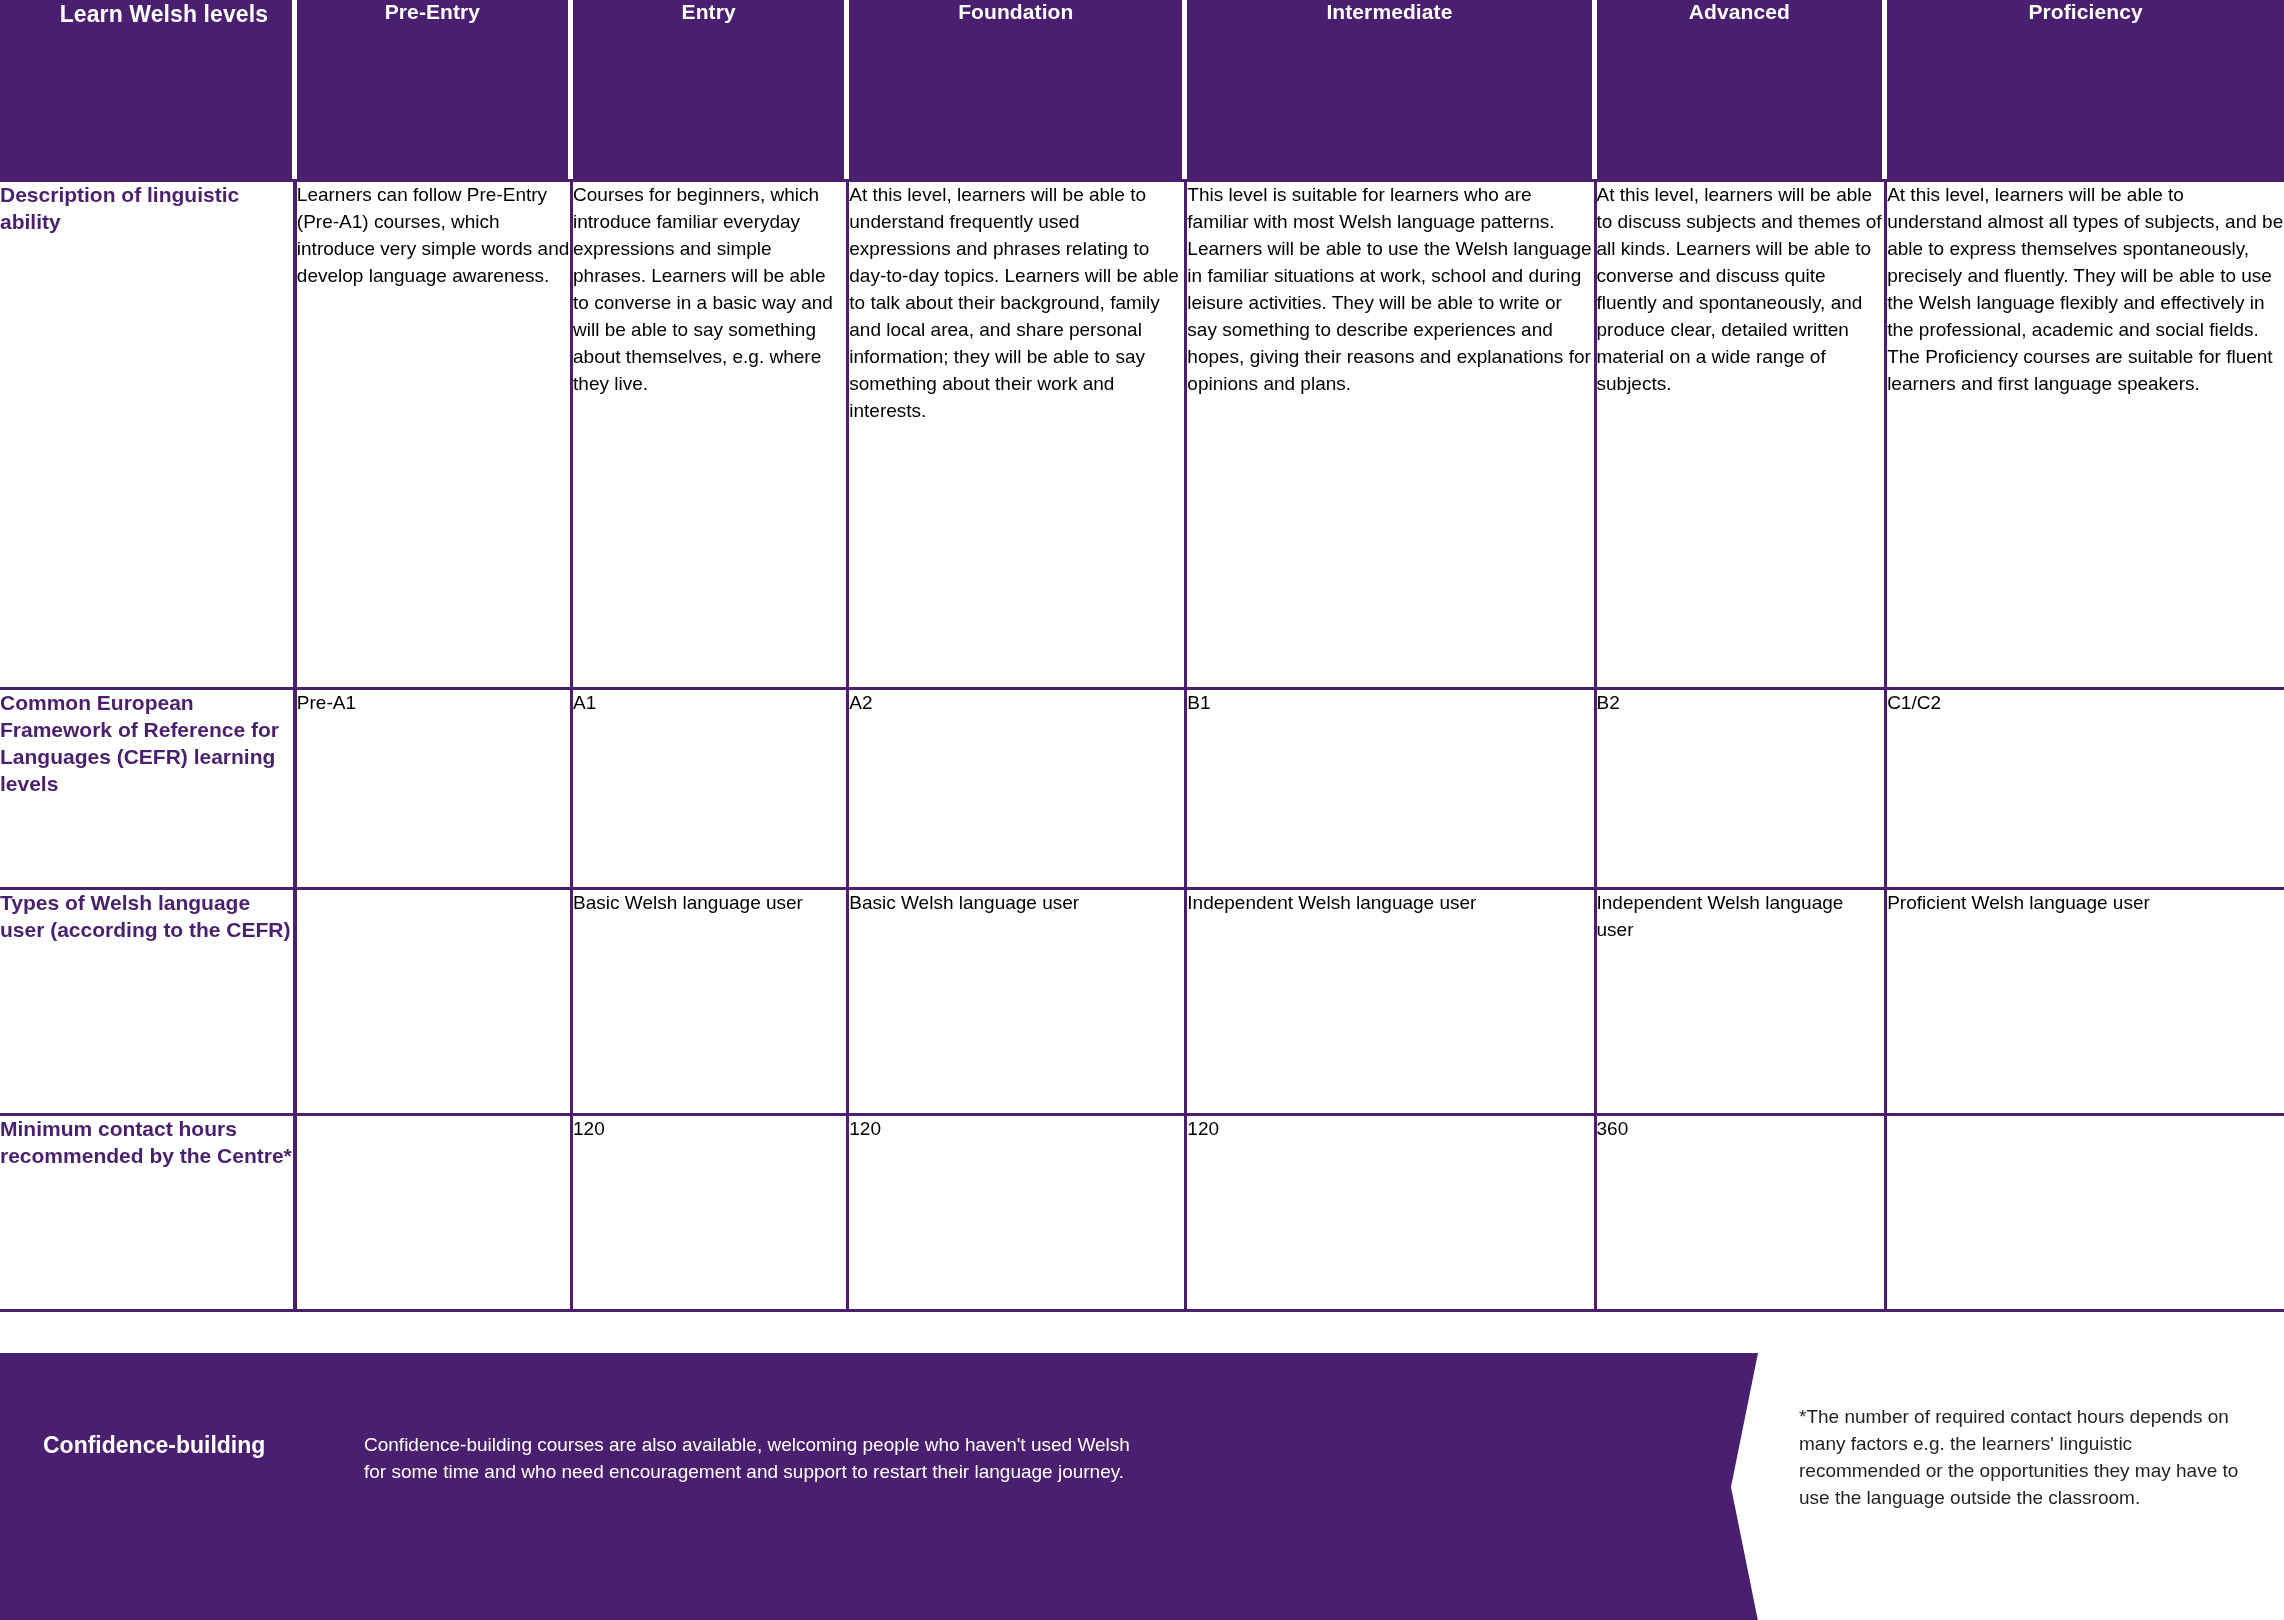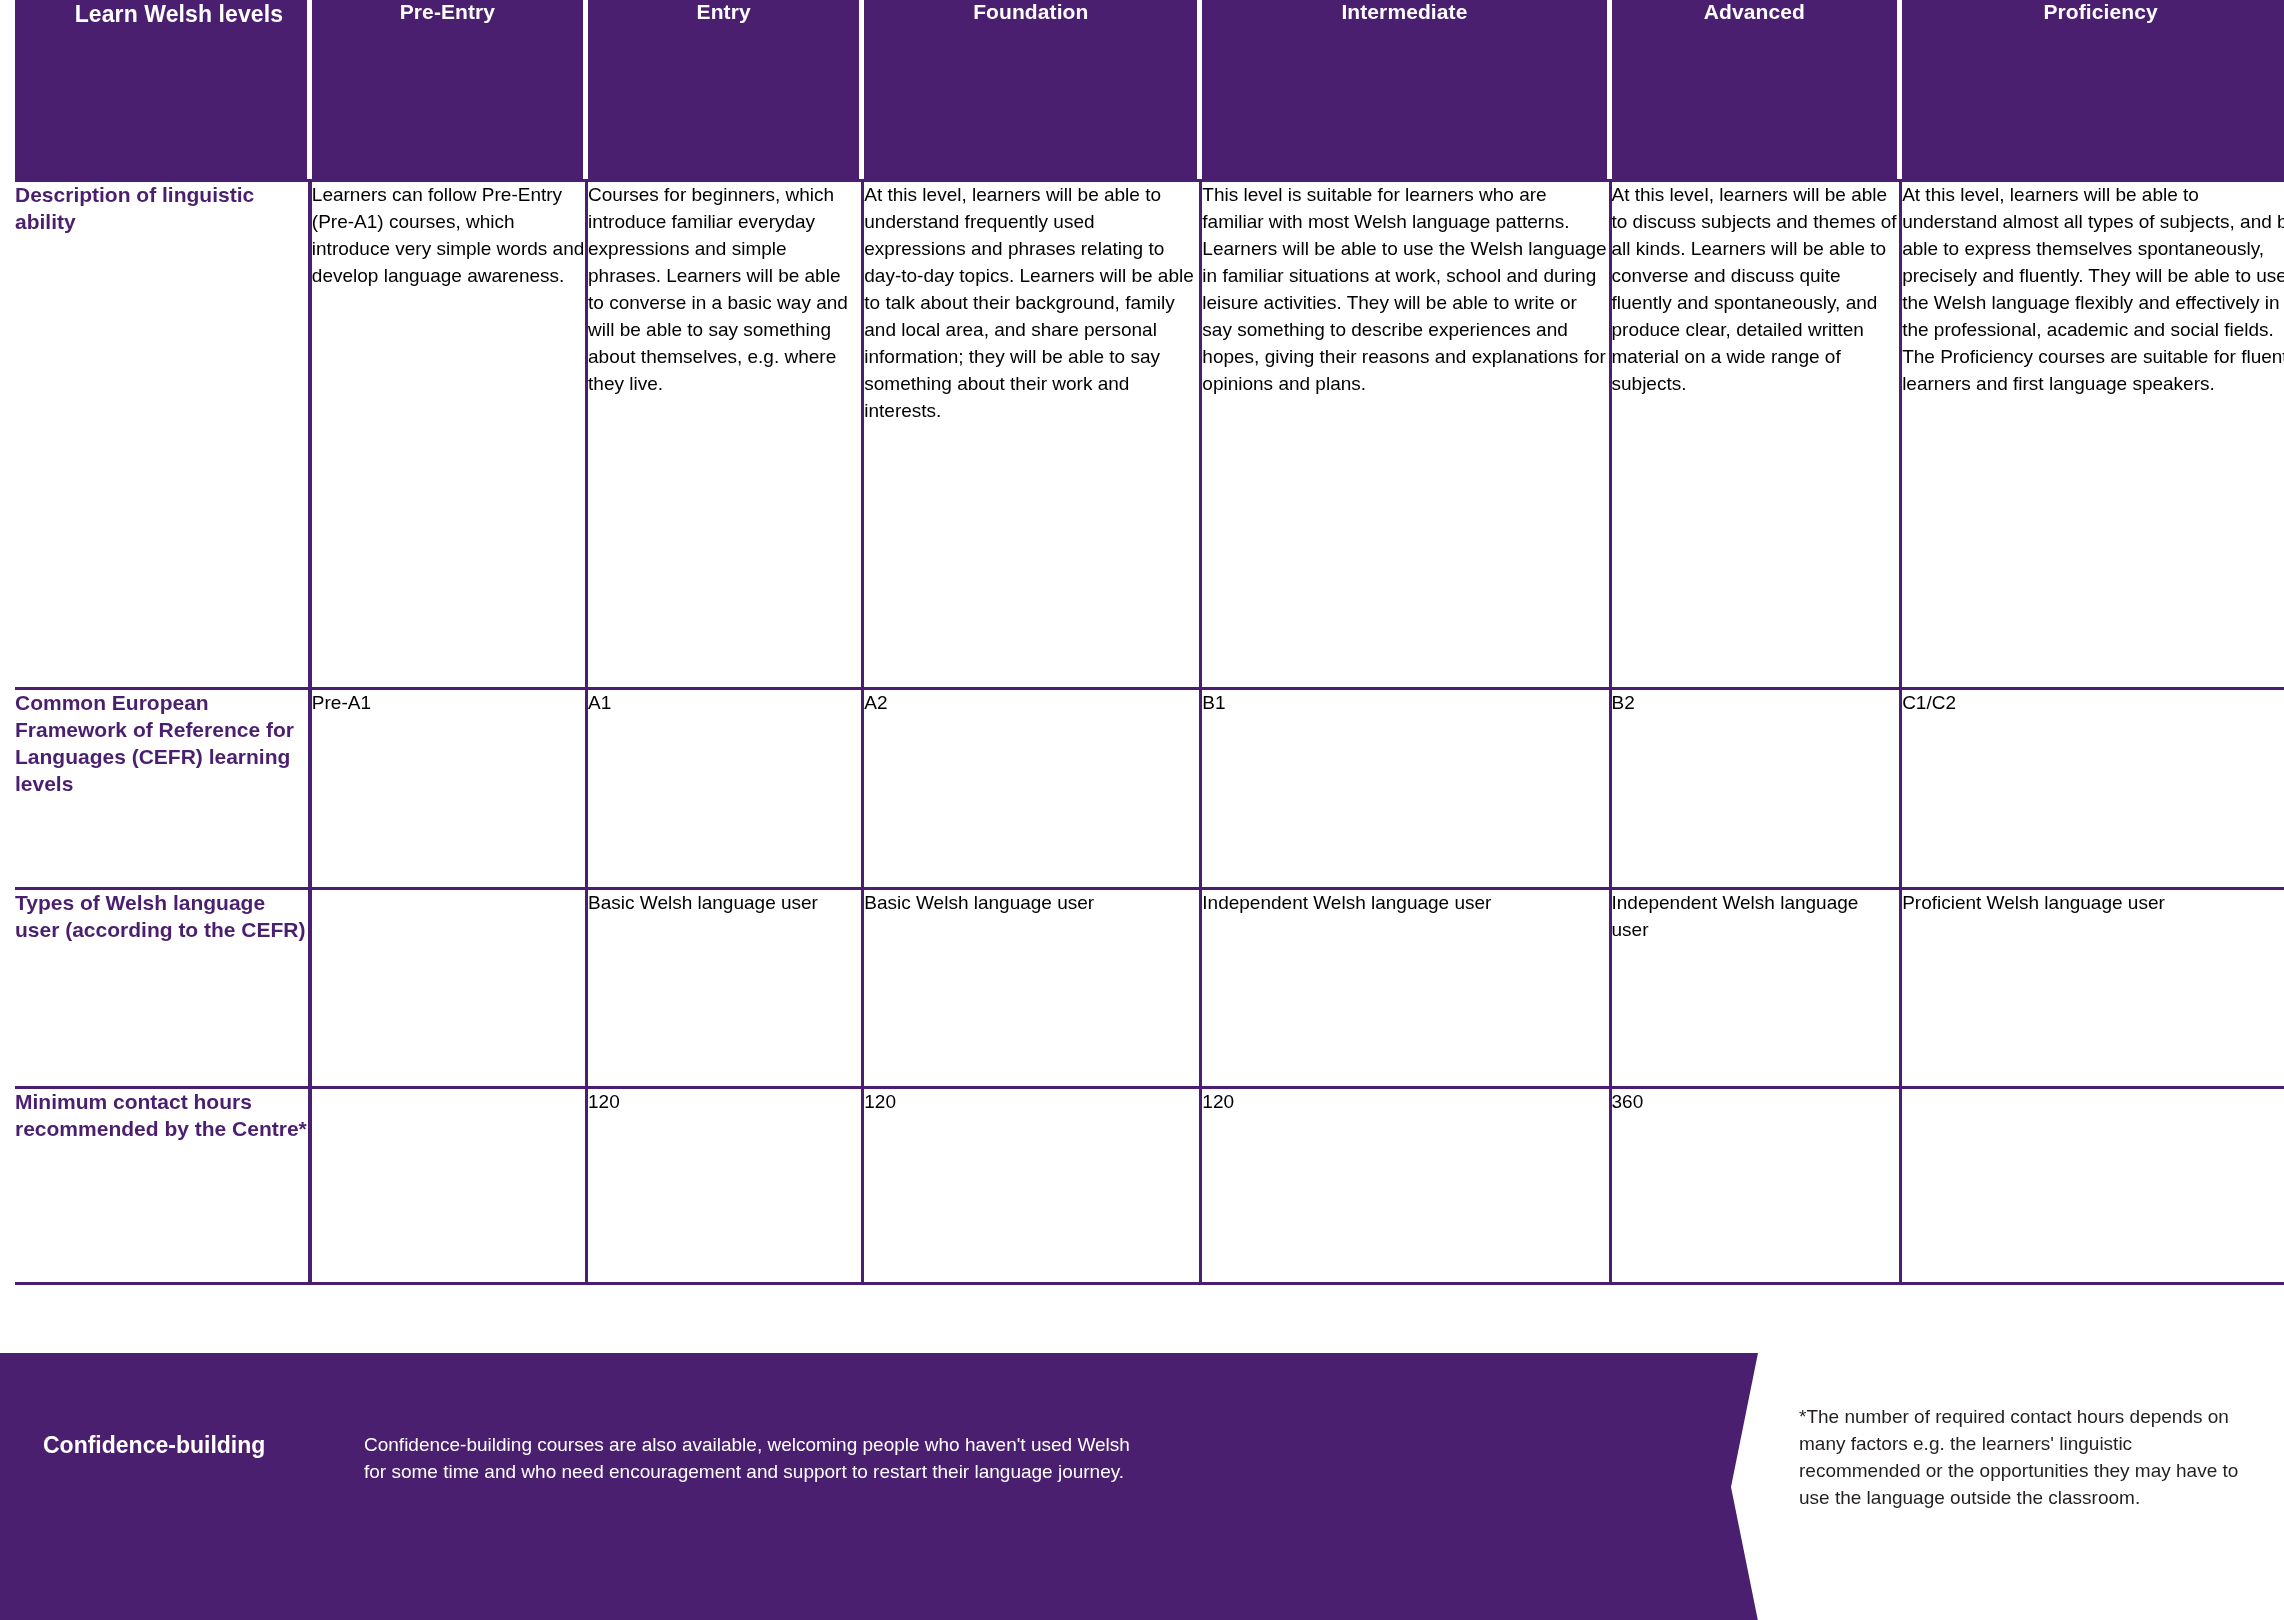--- a/index.html
+++ b/index.html
@@ -29,21 +29,20 @@
   .topbar {
     height: 100%;
     margin-right: 5.5px;
   }
 
   
   .table-wrap {
     position: absolute;
     left: 0; top: 0;
     width: 2284px;
-    padding-left: 15px;
   }
   table.main {
     border-collapse: separate;
     border-spacing: 0;
     width: 2284px;
     table-layout: fixed;
   }
   table.main td, table.main th {
     vertical-align: top;
     padding: 0;
@@ -89,21 +88,21 @@
     border-top: 3.4px solid #4b1f6f;
     border-right: 3.4px solid #4b1f6f;
   }
   .data-cell.last { border-right: none; }
 
   .row-desc .lbl-cell,
   .row-desc .data-cell { height: 508px; }
   .row-cefr .lbl-cell,
   .row-cefr .data-cell { height: 200px; }
   .row-types .lbl-cell,
-  .row-types .data-cell { height: 199px; }
+  .row-types .data-cell { height: 226px; }
   .row-hours .lbl-cell,
   .row-hours .data-cell { height: 199px; border-bottom: 3.4px solid #4b1f6f; }
 
   
   .banner {
     position: absolute;
     left: 0;
     top: 1353px;
     width: 2284px;
     height: 268px;

